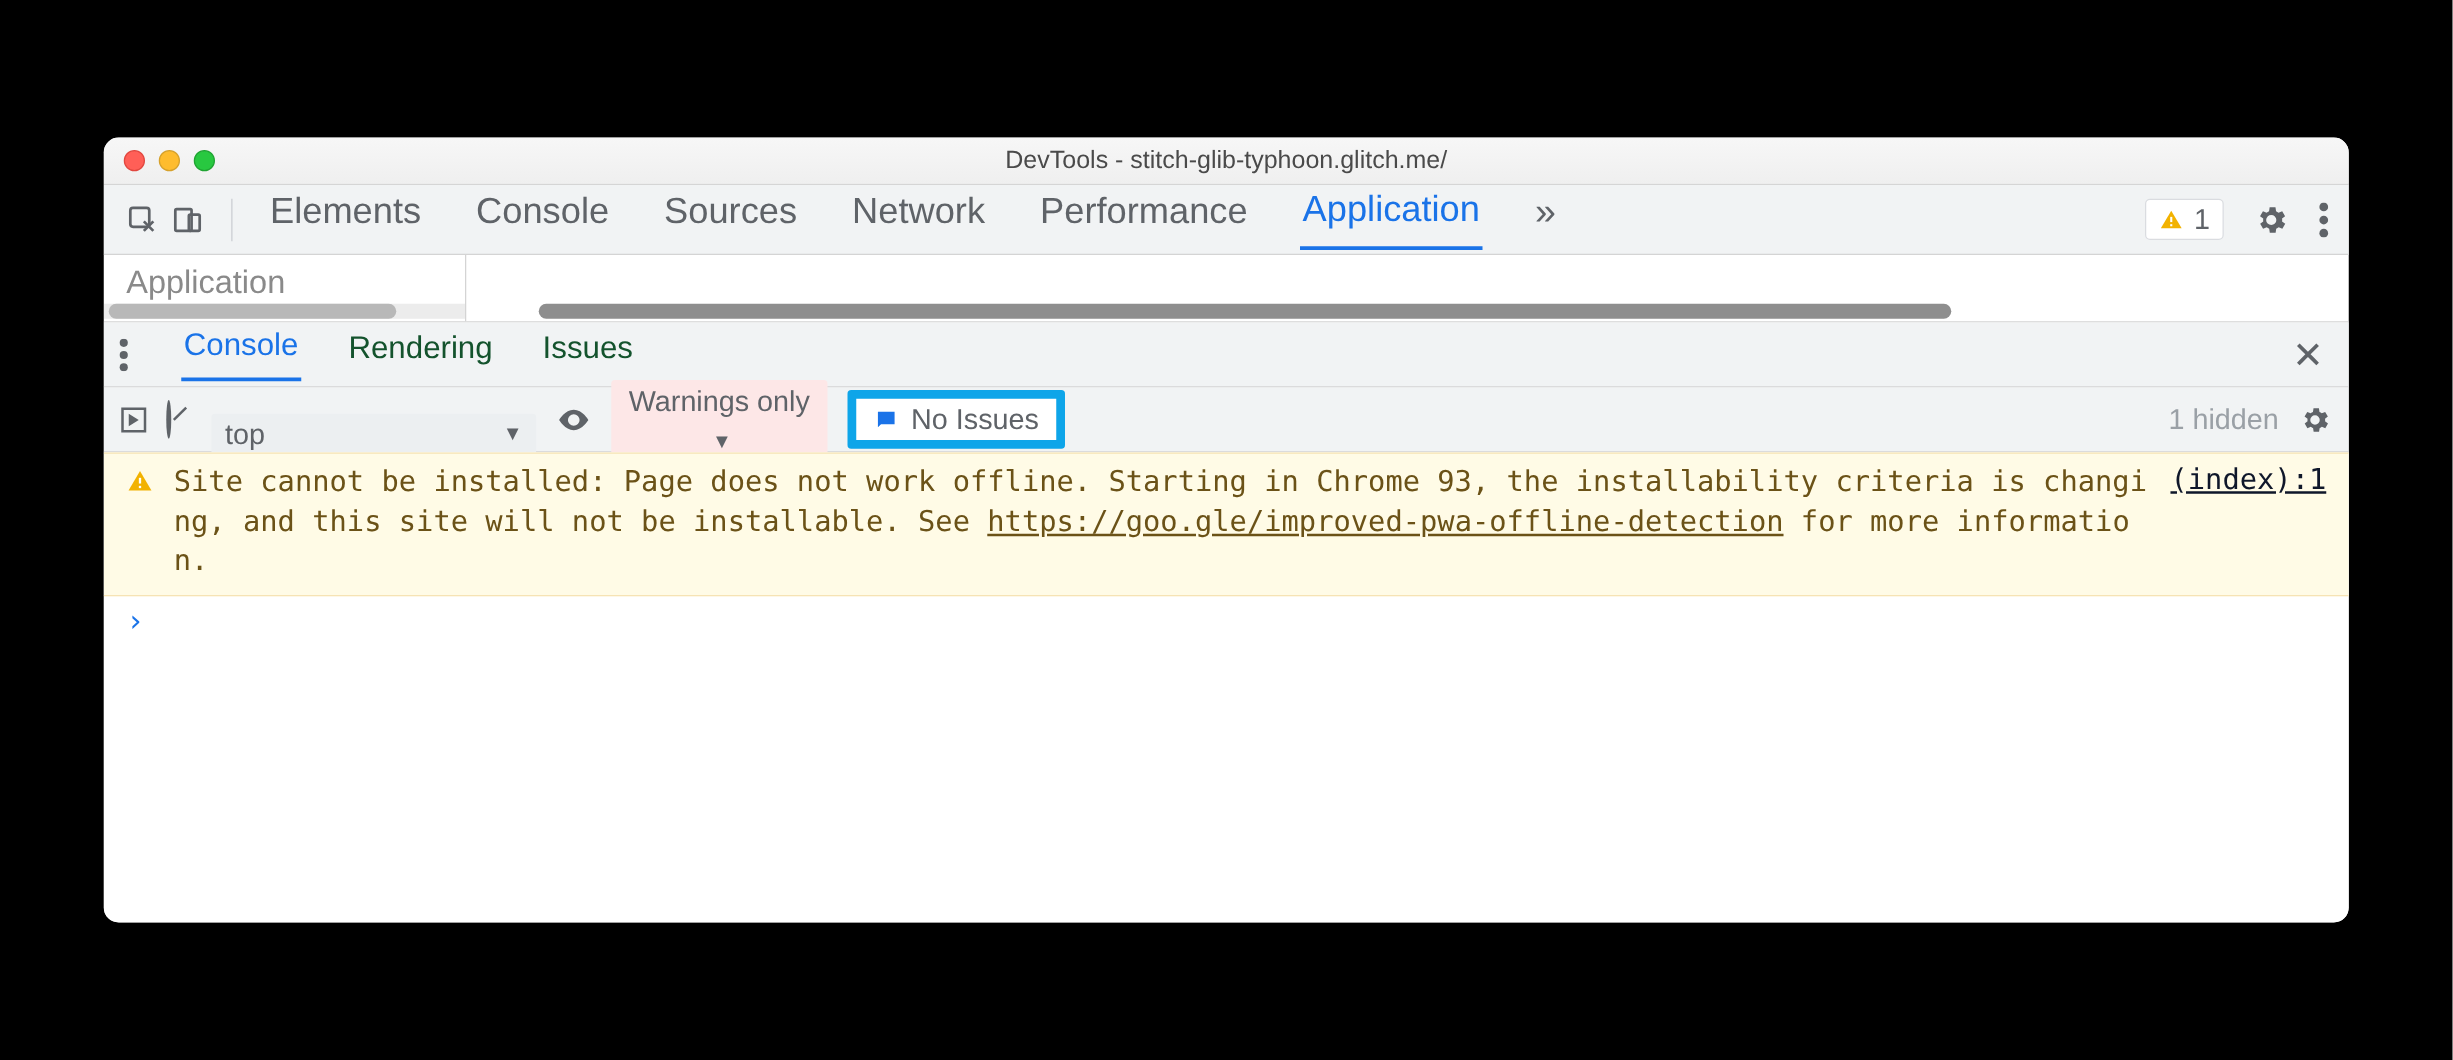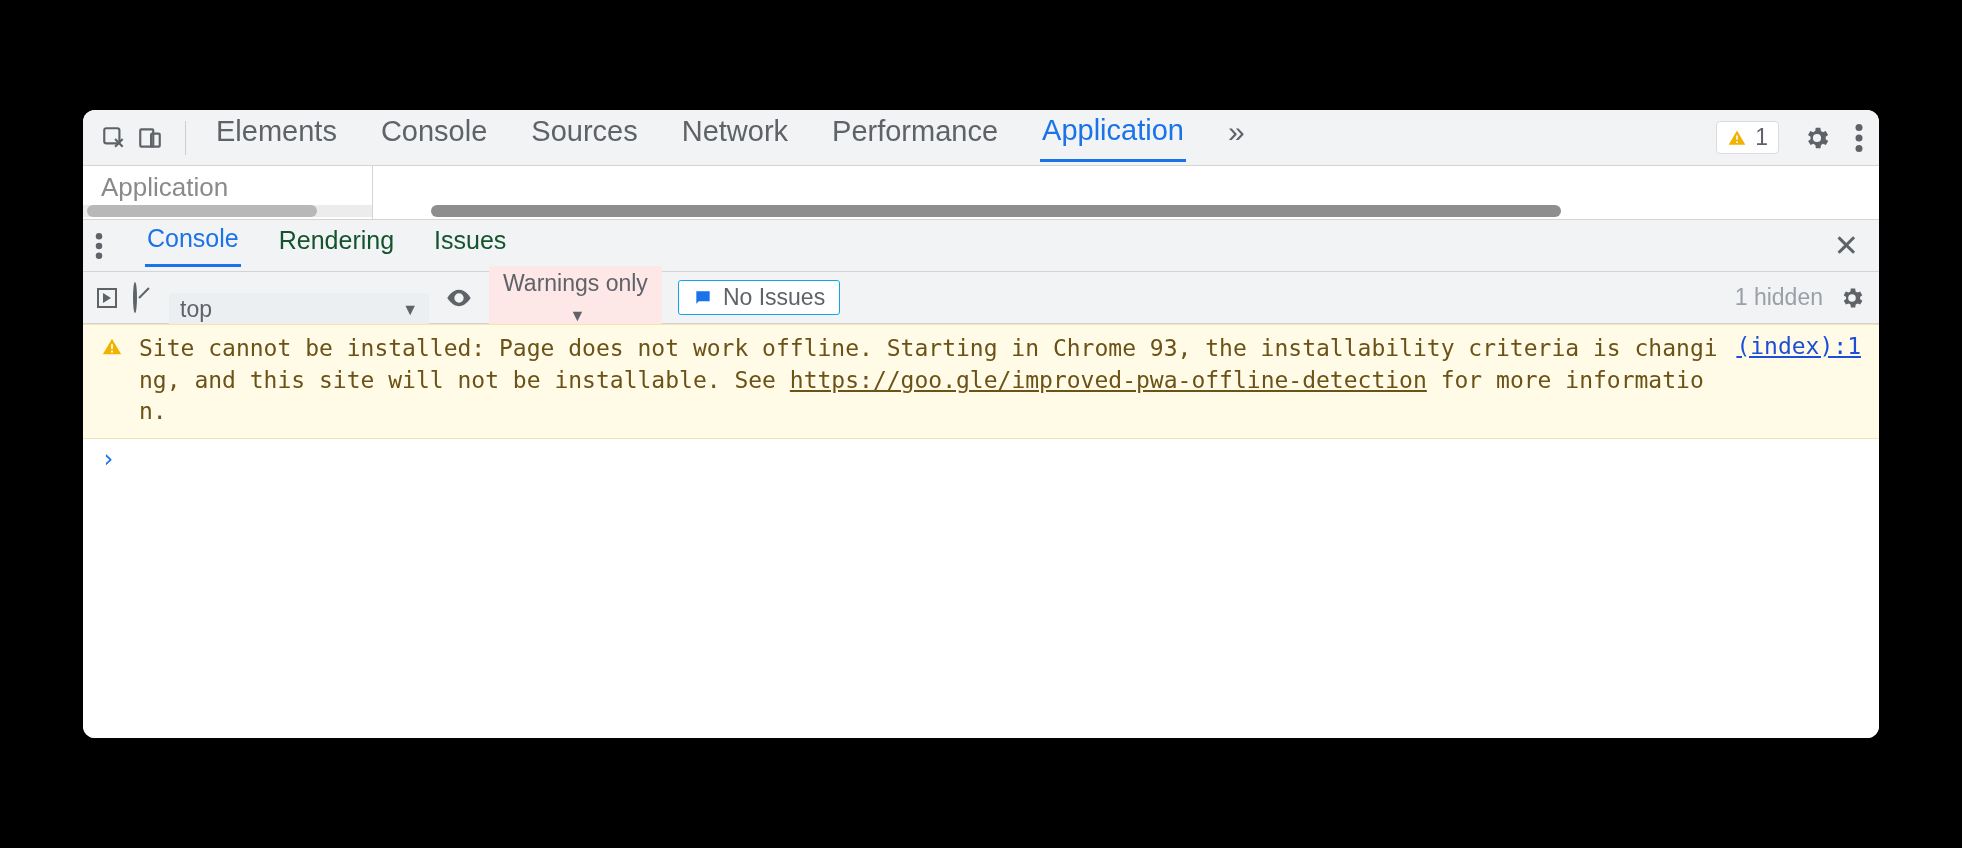--- a/index.html
+++ b/index.html
@@ -105,21 +105,21 @@
   .eye { color:#5f6368; }
   .filter {
     width:300px;height:34px;border:1px solid #d0d0d0;border-radius:3px;background:#fff;
     font-size:22px;color:#777;padding:0 10px;outline:none;
   }
   .level {
     display:flex;align-items:center;gap:10px;background:#fde7e7;border-radius:3px;
     padding:4px 14px;font-size:23px;color:#5f6368;flex-direction:column;
   }
   .noissues {
-    display:flex;align-items:center;gap:10px;border:1px solid #0ea5e9;border-radius:3px;
+    display:flex;align-items:center;gap:10px;border:7px solid #0ea5e9;border-radius:3px;
     background:#fff;padding:3px 14px;font-size:23px;color:#5f6368;
   }
   .noissues .msgicon { color:#1a73e8; }
   .ctoolbar .spacer { flex:1; }
   .hidden { color:#9aa0a6; font-size:23px; }
 
   
   .console { flex:1; display:flex; flex-direction:column; background:#fff; }
   .msgrow {
     display:flex; gap:16px; padding:8px 18px 10px;
@@ -127,34 +127,42 @@
   }
   .msgrow .icon { flex:none; margin-top:3px;}
   .msgrow .text {
     font-family: ui-monospace, Menlo, monospace;
     font-size:23px; color:#6b5217; line-height:1.38; flex:1;
     word-break: break-all;
   }
   .msgrow .text a { color:#6b5217; text-decoration:underline; }
   .msgrow .src  {
     font-family: ui-monospace, Menlo, monospace;
-    font-size:23px; color:#1d4ed8; text-decoration:underline; white-space:nowrap;
+    font-size:23px; color:#0f172a; text-decoration:underline; white-space:nowrap;
   }
   .prompt { padding:6px 18px; color:#1a73e8; font-family:ui-monospace,Menlo,monospace; font-size:24px;}
   .tri { display:inline-block; font-size:16px; color:#5f6368; margin-left:4px;}
   .playbox { width:20px;height:20px;border:2px solid #5f6368;display:flex;align-items:center;justify-content:center;}
   .playbox .pt {border-left:8px solid #5f6368;border-top:5px solid transparent;border-bottom:5px solid transparent;}
   .clearcircle {width:22px;height:22px;border:2px solid #5f6368;border-radius:50%;position:relative;}
   .clearcircle::after {content:"";position:absolute;left:2px;top:8px;width:14px;height:2px;background:#5f6368;transform:rotate(-45deg);}
 </style>
 </head>
 <body>
 
 <div class="window">
 
+  <div class="titlebar">
+    <div class="traffic">
+      <div class="tl red"></div>
+      <div class="tl yellow"></div>
+      <div class="tl green"></div>
+    </div>
+    <div class="title">DevTools - stitch-glib-typhoon.glitch.me/</div>
+  </div>
 
   <div class="maintoolbar">
     <div class="left-icons">
       <span>
         <svg width="26" height="26" viewBox="0 0 24 24" fill="none" stroke="#5f6368" stroke-width="2">
           <rect x="3" y="3" width="14" height="14" rx="2"></rect>
             <path d="M13 13l7 7M20 13l-7 7"></path>
         </svg>
       </span>
       <span>

